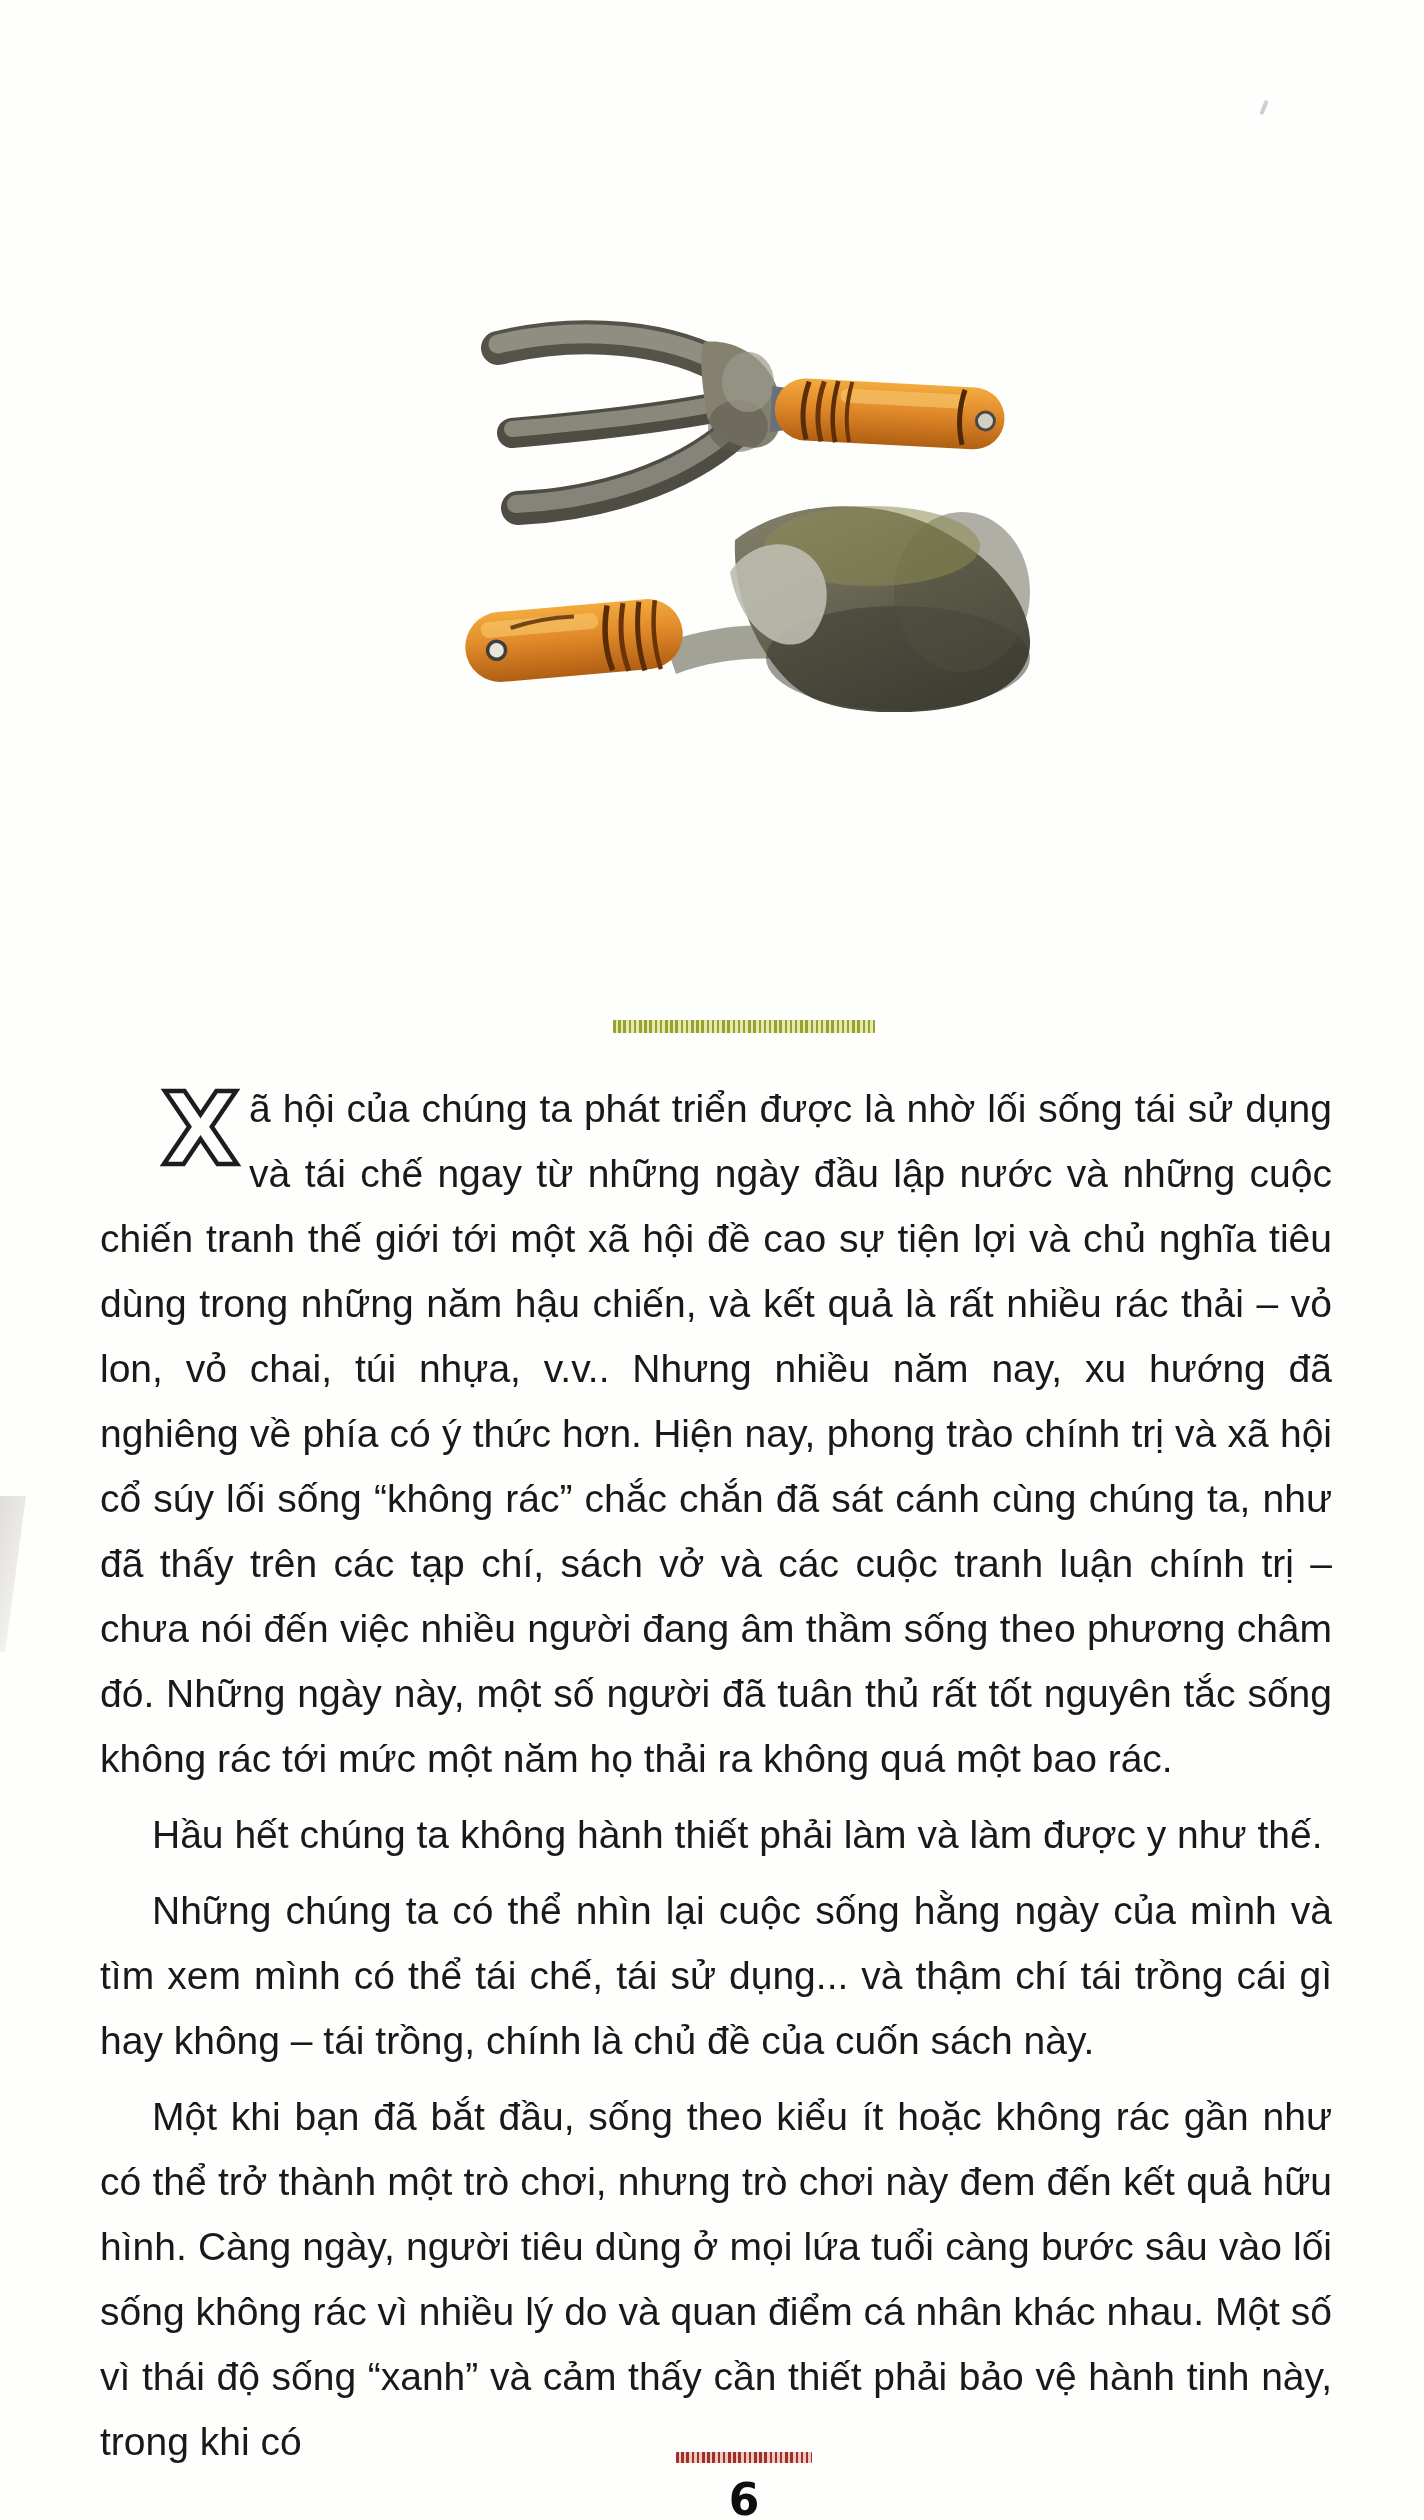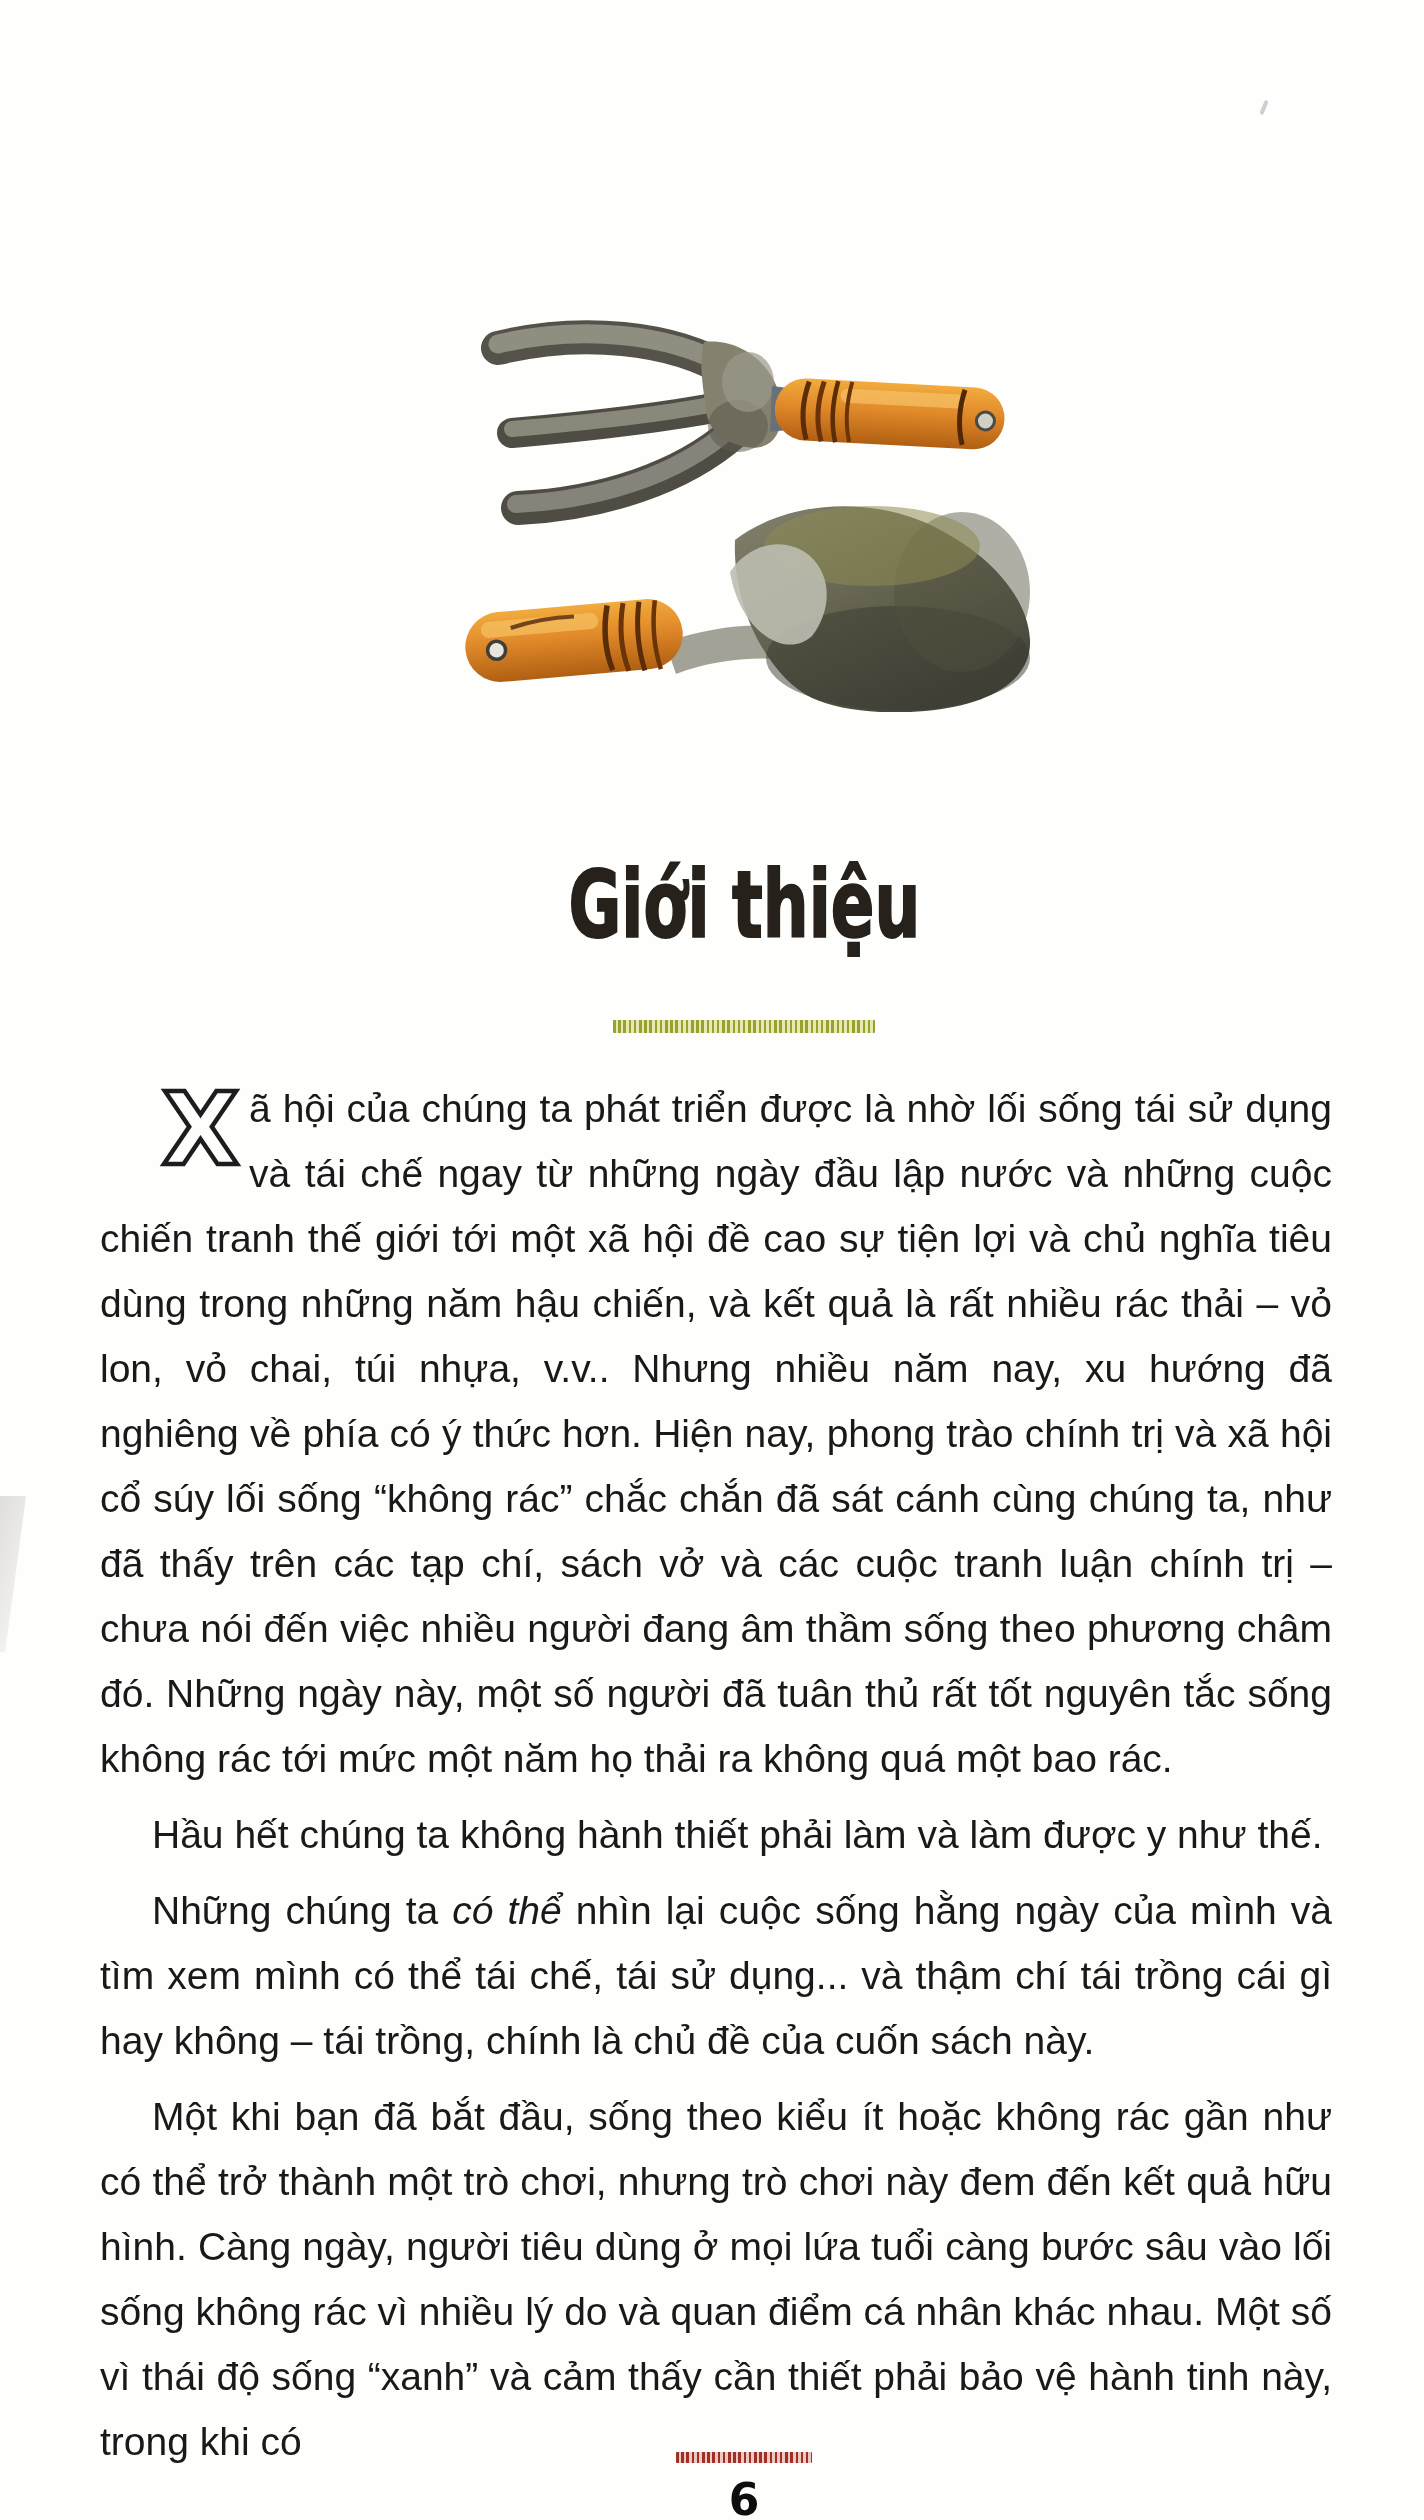--- a/index.html
+++ b/index.html
@@ -45,21 +45,21 @@
   .dropcap{
     float:left;
     font-family:"DejaVu Sans","Liberation Sans",sans-serif;
     font-weight:bold;font-size:100px;line-height:92px;
     margin:8px 10px 0 62px;
     color:#1d1d1d;
   }
   @supports (-webkit-text-stroke: 1px black){
     .dropcap{color:transparent;-webkit-text-stroke:4.5px #1d1d1d;}
   }
-  .em{font-style:italic;}
+  .em{}
   
   .page-number{
     position:absolute;top:2474px;left:744px;transform:translateX(-50%);
     font-size:44px;font-weight:bold;color:#0e0e0e;
     font-family:"DejaVu Sans","Liberation Sans",sans-serif;
   }
   
   .edge-smudge{
     position:absolute;left:0;top:1496px;width:26px;height:156px;
     background:linear-gradient(105deg,#d9d8d5 0%,#ebeae7 55%,rgba(255,255,255,0) 100%);
@@ -130,23 +130,20 @@
         <path d="M330,418 C324,441 324,463 330,483" stroke="#5a2c08" stroke-width="5.5" fill="none"></path>
         <path d="M346,417 C340,441 340,464 346,485" stroke="#6b3408" stroke-width="5" fill="none"></path>
         <path d="M362,417 C357,441 357,464 362,486" stroke="#5a2c08" stroke-width="5" fill="none"></path>
         <path d="M378,417 C373,441 373,464 378,486" stroke="#6b3408" stroke-width="4.5" fill="none"></path>
         <path d="M232,432 C252,427 274,425 296,426" stroke="#54280a" stroke-width="4" fill="none" opacity="0.8"></path>
         <circle cx="216" cy="453" r="9" fill="#e8e6dc" stroke="#3f3f39" stroke-width="3.5"></circle>
       </g>
     </g>
   </svg>
 
-  <div class="title-wrap">
-    <span class="title">Giới thiệu</span>
-  </div>
 
   <div class="divider-top"></div>
 
   <div class="body-text">
     <p class="first"><span class="dropcap">X</span><span>ã hội của chúng ta phát triển được là nhờ lối sống tái sử dụng và tái chế ngay từ những ngày đầu lập nước và những cuộc chiến tranh thế giới tới một xã hội đề cao sự tiện lợi và chủ nghĩa tiêu dùng trong những năm hậu chiến, và kết quả là rất nhiều rác thải – vỏ lon, vỏ chai, túi nhựa, v.v.. Nhưng nhiều năm nay, xu hướng đã nghiêng về phía có ý thức hơn. Hiện nay, phong trào chính trị và xã hội cổ súy lối sống “không rác” chắc chắn đã sát cánh cùng chúng ta, như đã thấy trên các tạp chí, sách vở và các cuộc tranh luận chính trị – chưa nói đến việc nhiều người đang âm thầm sống theo phương châm đó. Những ngày này, một số người đã tuân thủ rất tốt nguyên tắc sống không rác tới mức một năm họ thải ra không quá một bao rác.</span></p>
     <p>Hầu hết chúng ta không hành thiết phải làm và làm được y như thế.</p>
     <p><span>Những chúng ta </span><span class="em">có thể</span><span> nhìn lại cuộc sống hằng ngày của mình và tìm xem mình có thể tái chế, tái sử dụng... và thậm chí tái trồng cái gì hay không – tái trồng, chính là chủ đề của cuốn sách này.</span></p>
     <p>Một khi bạn đã bắt đầu, sống theo kiểu ít hoặc không rác gần như có thể trở thành một trò chơi, nhưng trò chơi này đem đến kết quả hữu hình. Càng ngày, người tiêu dùng ở mọi lứa tuổi càng bước sâu vào lối sống không rác vì nhiều lý do và quan điểm cá nhân khác nhau. Một số vì thái độ sống “xanh” và cảm thấy cần thiết phải bảo vệ hành tinh này, trong khi có</p>
   </div>
 

